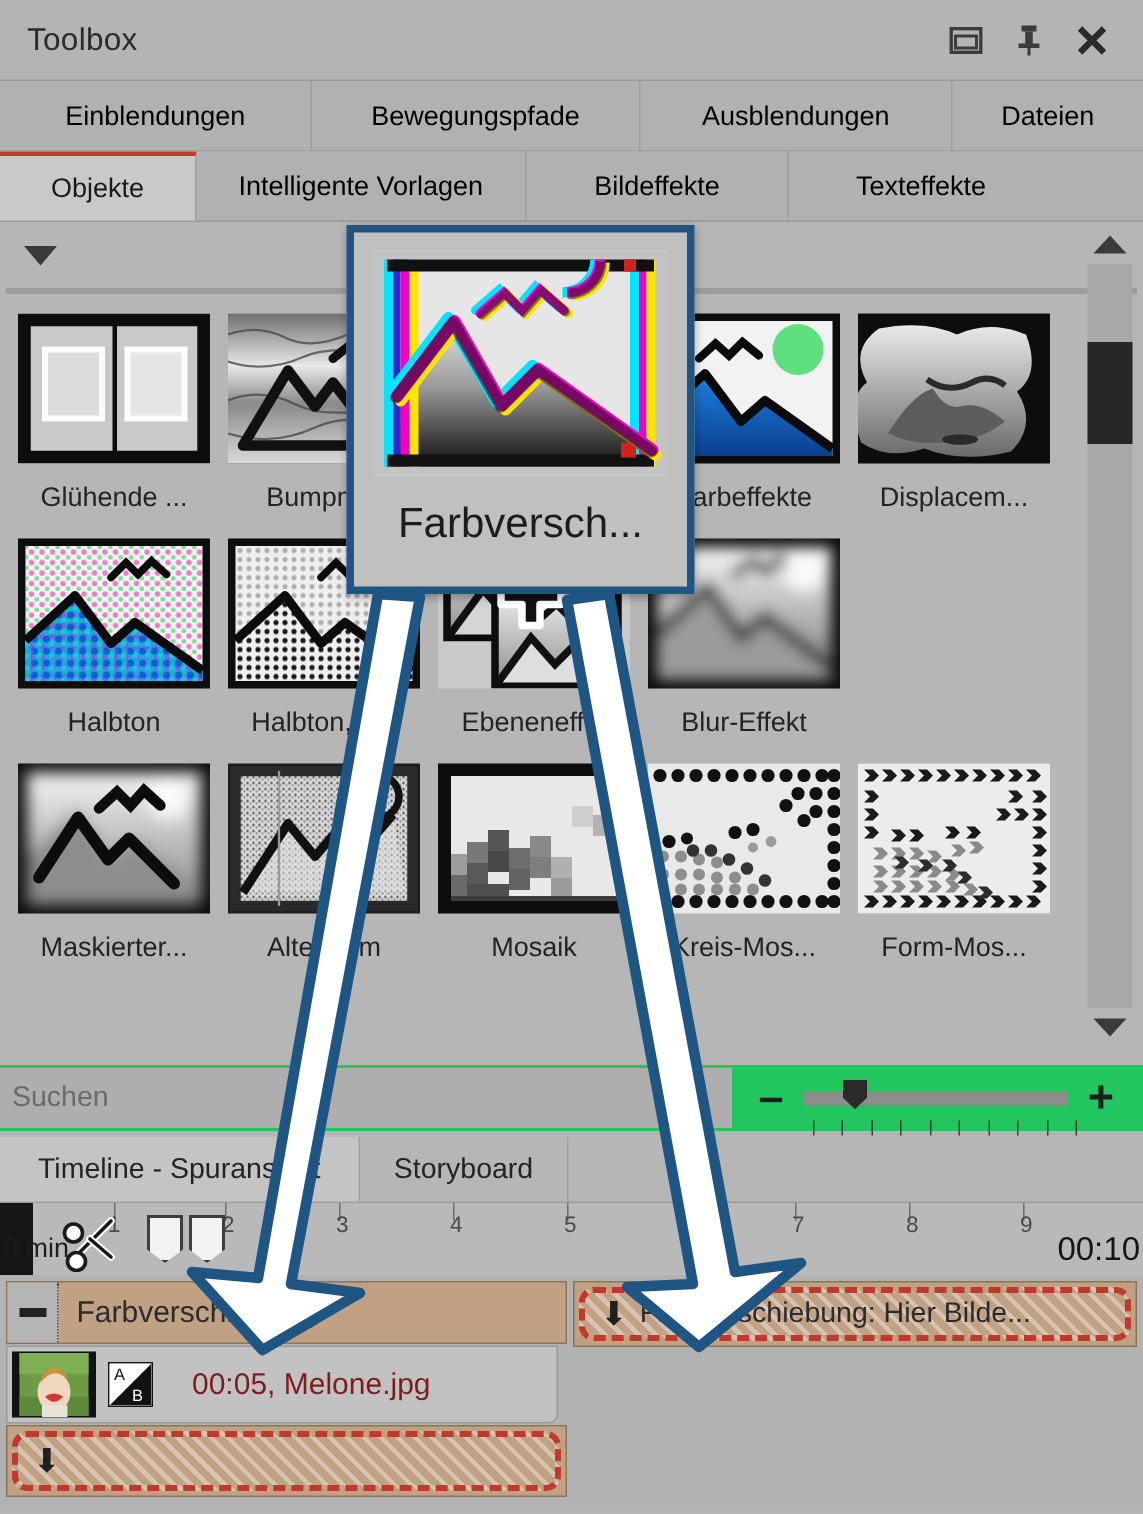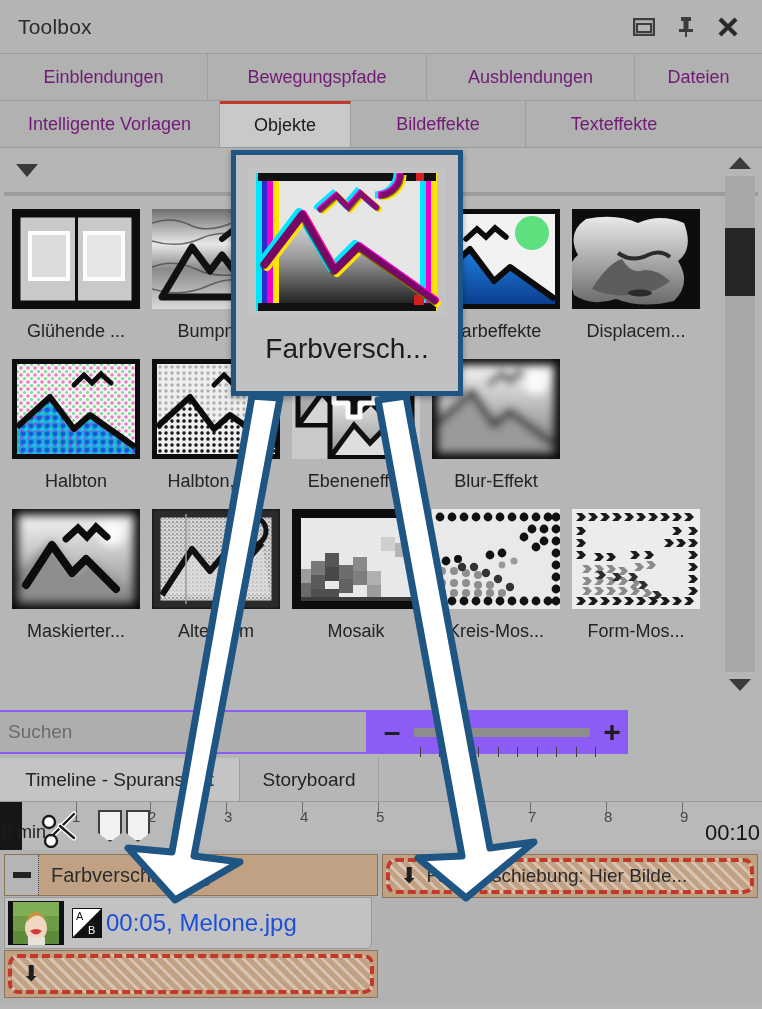--- a/index.html
+++ b/index.html
@@ -24,21 +24,21 @@
 
   
   .tabrow {
     position: absolute; left: 0; width: 762px; height: 47px;
     display: flex; background: #b1b1b1;
   }
   .tabrow.row1 { top: 54px; border-bottom: 1px solid #a0a0a0; }
   .tabrow.row2 { top: 101px; border-bottom: 1px solid #9b9b9b; }
   .tab {
     display: flex; align-items: center; justify-content: center;
-    font-size: 18px; color: #701a75; cursor: pointer;
+    font-size: 18px; color: #000000; cursor: pointer;
     border-right: 1px solid #9e9e9e; position: relative;
     padding: 0 10px; white-space: nowrap; overflow: hidden;
   }
   .tab.last { border-right: none; }
   .tab.active {
     background: #c9c9c9;
     border-top: 3px solid #c0392b;
     color: #1a1a1a;
   }
 
@@ -65,22 +65,22 @@
   
   .vscroll { position: absolute; right: 4px; top: 2px; width: 36px; height: 548px; }
   .vs-arrow { width: 36px; height: 26px; display: flex; align-items: center; justify-content: center; cursor: pointer; }
   .vs-up { width: 0; height: 0; border-left: 11px solid transparent; border-right: 11px solid transparent; border-bottom: 12px solid #3a3a3a; }
   .vs-dn { width: 0; height: 0; border-left: 11px solid transparent; border-right: 11px solid transparent; border-top: 12px solid #3a3a3a; }
   .vs-track { position: absolute; top: 26px; left: 3px; width: 30px; height: 496px; background: #a8a8a8; }
   .vs-thumb { position: absolute; top: 52px; left: 0; width: 30px; height: 68px; background: #262626; cursor: pointer; }
 
   
   .searchbar {
-    position: absolute; left: 0; top: 710px; width: 628px; height: 44px;
-    background: #8b5cf6; display: flex; align-items: center;
+    position: absolute; left: 0; top: 710px; width: 762px; height: 44px;
+    background: #22c55e; display: flex; align-items: center;
   }
   .search-input {
     width: 488px; height: 40px; background: #aeaeae; border: none;
     font-size: 19px; color: #6b6b6b; padding-left: 8px;
     font-family: "Liberation Sans", sans-serif;
   }
   .search-input::placeholder { color: #6b6b6b; opacity: 1; }
   .zoomgroup { display: flex; align-items: center; margin-left: 10px; position: relative; }
   .zbtn { font-size: 30px; font-weight: bold; color: #1d1d1d; width: 32px; text-align: center; cursor: pointer; line-height: 24px; }
   .ztrack { width: 176px; height: 9px; background: #8d8d8d; position: relative; margin: 0 6px; }
@@ -120,21 +120,21 @@
   .minus { width: 18px; height: 6px; background: #222; }
   .track-effect-label { font-size: 20px; color: #2c2c2c; margin-left: 12px; white-space: nowrap; overflow: hidden; }
 
   .clip {
     position: absolute; left: 4px; top: 47px; width: 368px; height: 52px;
     background: #c2c2c2; border: 1px solid #9a9a9a; border-radius: 0 0 6px 0;
     display: flex; align-items: center;
   }
   .clip-thumb { width: 56px; height: 44px; margin-left: 3px; position: relative; overflow: hidden; background: #222; }
   .ab-icon { width: 30px; height: 30px; margin-left: 8px; background: #fff; position: relative; border: 1px solid #111; }
-  .clip-text { font-size: 24px; color: #1d4ed8; margin-left: 4px; white-space: nowrap; }
+  .clip-text { font-size: 20px; color: #7f1d1d; margin-left: 26px; white-space: nowrap; }
 
   .dropzone {
     background: #c0a183; border: 1px solid #8e7457;
     display: flex; align-items: center; padding: 3px;
   }
   .dz-left { position: absolute; left: 4px; top: 100px; width: 374px; height: 48px; }
   .dz-right { position: absolute; left: 382px; top: 4px; width: 376px; height: 44px; }
   .dz-inner {
     flex: 1; height: 100%; border: 4px dashed #c0392b; border-radius: 10px;
     display: flex; align-items: center; overflow: hidden;
@@ -194,25 +194,25 @@
       </div>
     <div class="tab" style="width:208px">
         <span>Ausblendungen</span>
       </div>
     <div class="tab last" style="width:127px">
         <span>Dateien</span>
       </div>
   </div>
 
   <div class="tabrow row2">
+    <div class="tab active" style="width:131px">
+        <span>Objekte</span>
+      </div>
     <div class="tab" style="width:220px">
         <span>Intelligente Vorlagen</span>
-      </div>
-    <div class="tab active" style="width:131px">
-        <span>Objekte</span>
       </div>
     <div class="tab" style="width:175px">
         <span>Bildeffekte</span>
       </div>
     <div class="tab last" style="width:176px">
         <span>Texteffekte</span>
       </div>
   </div>
 
   <div class="content">

